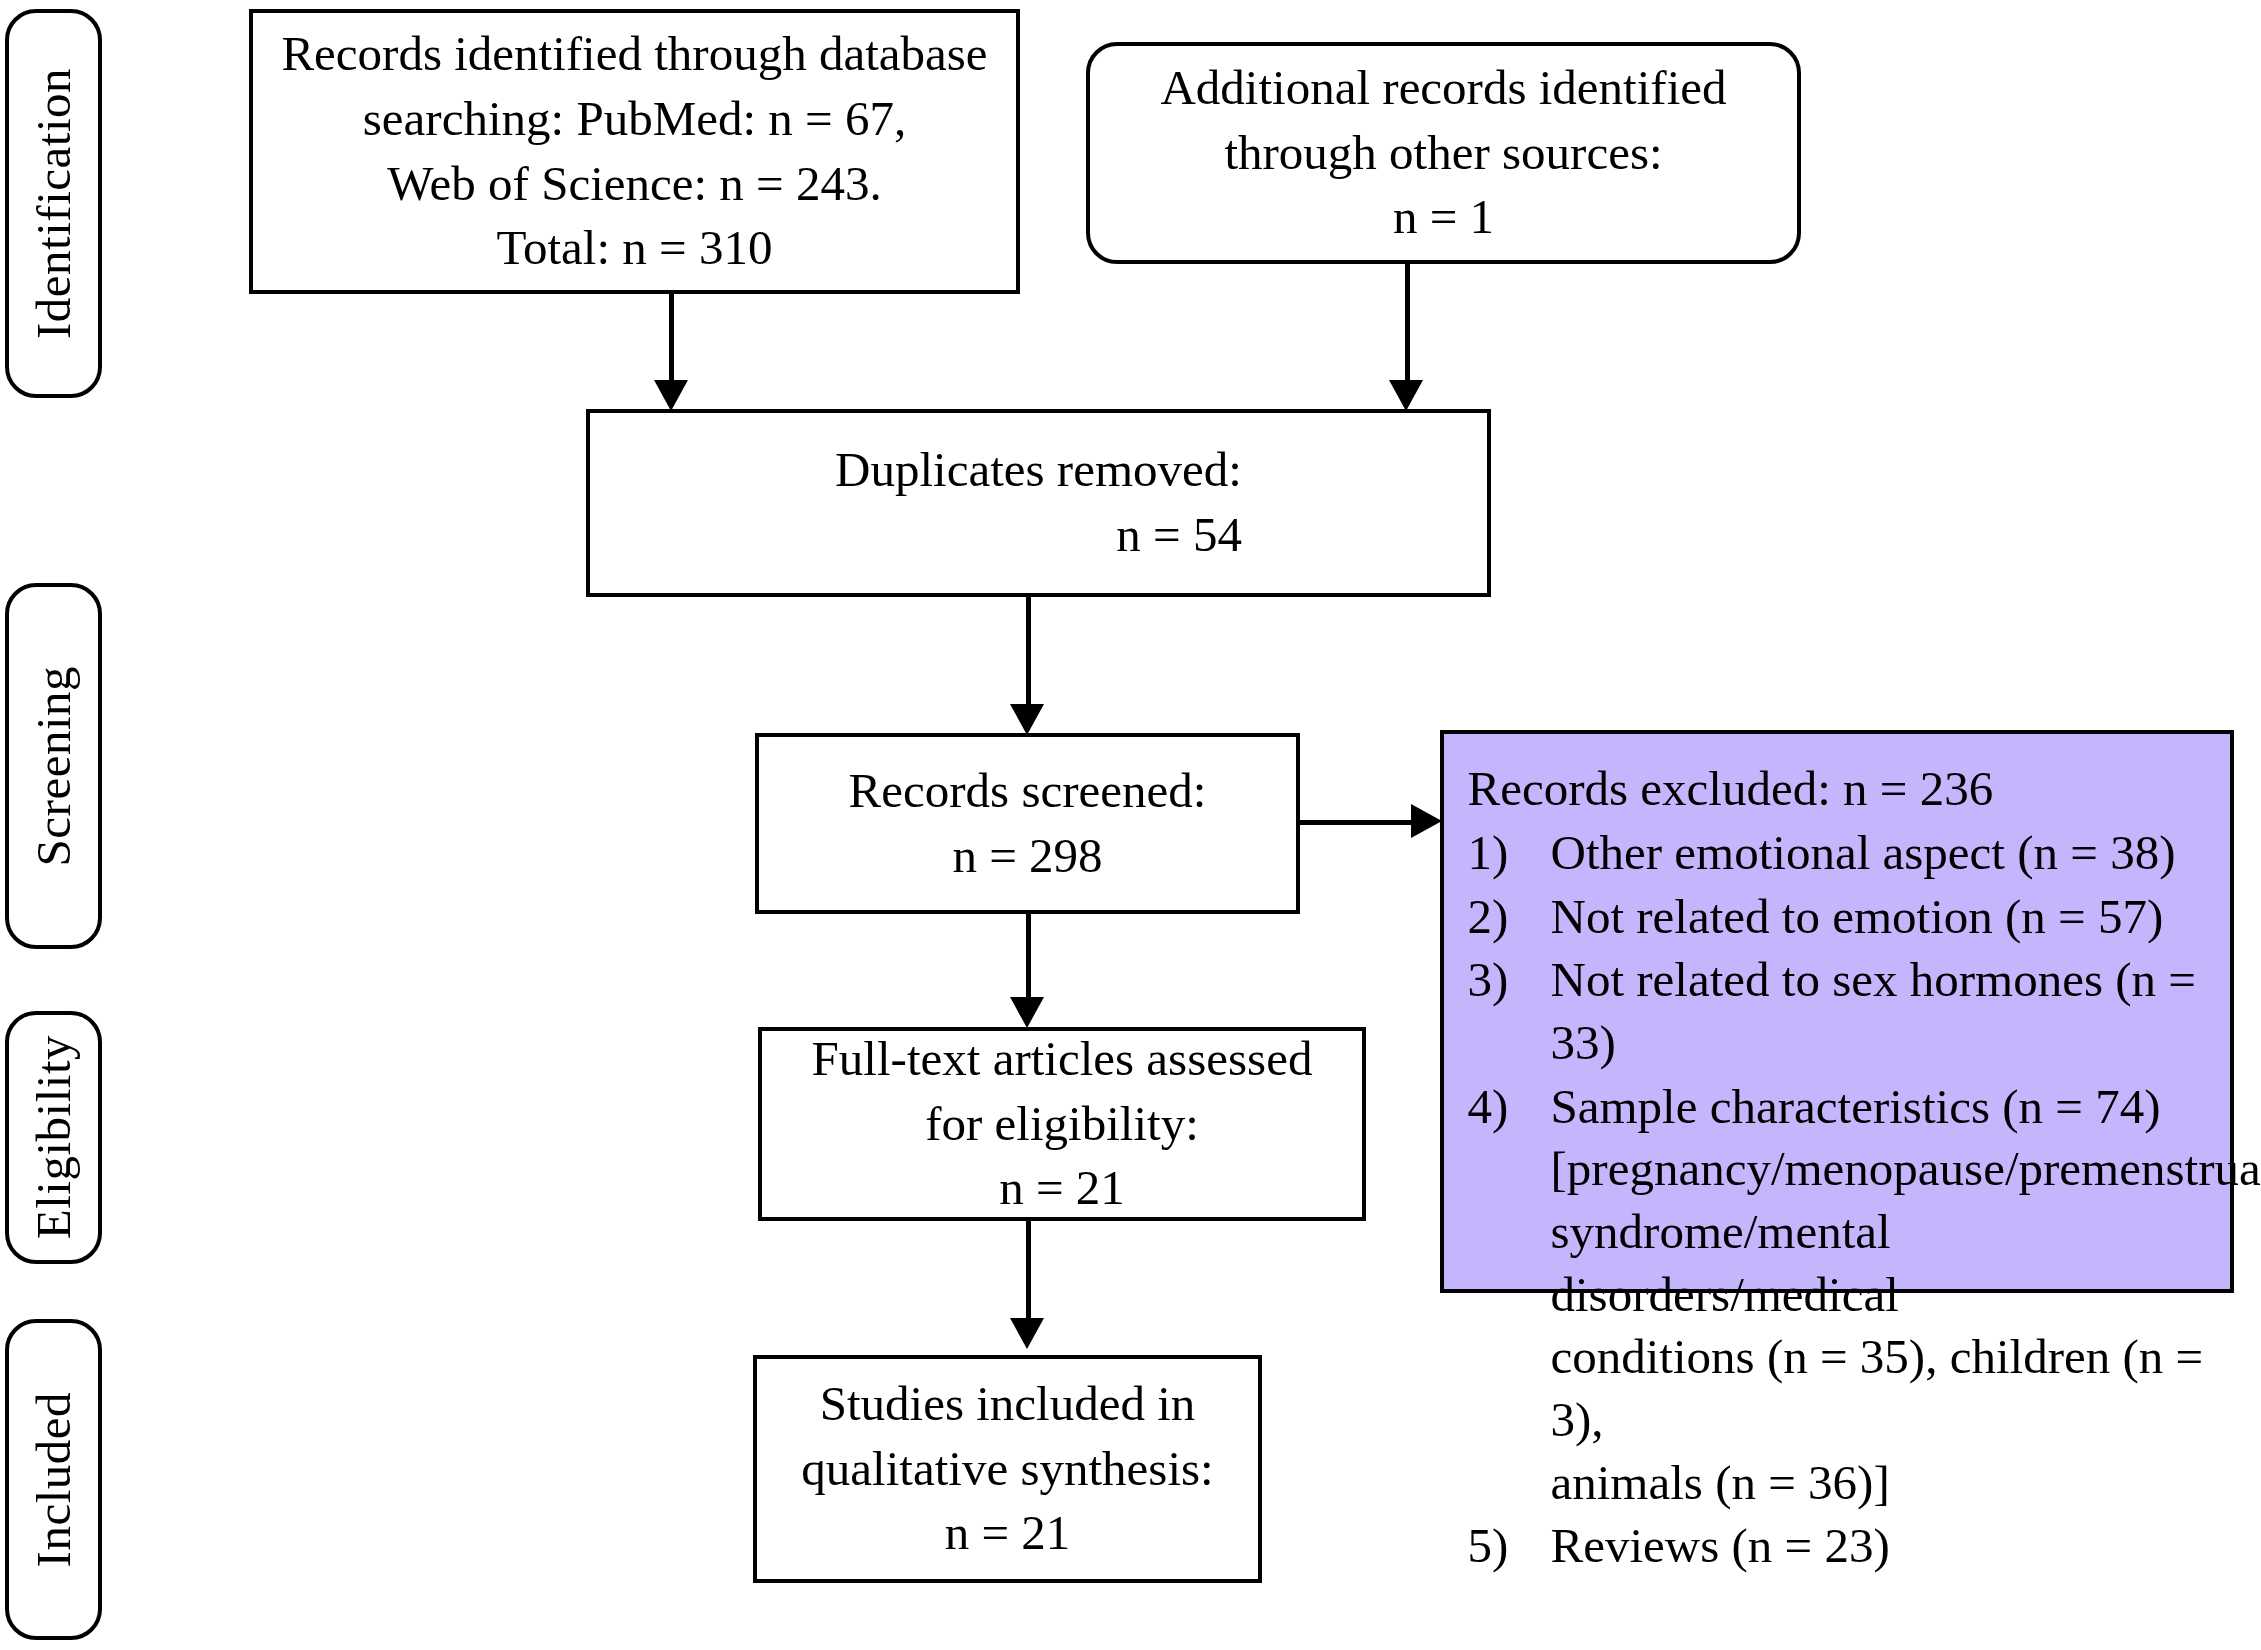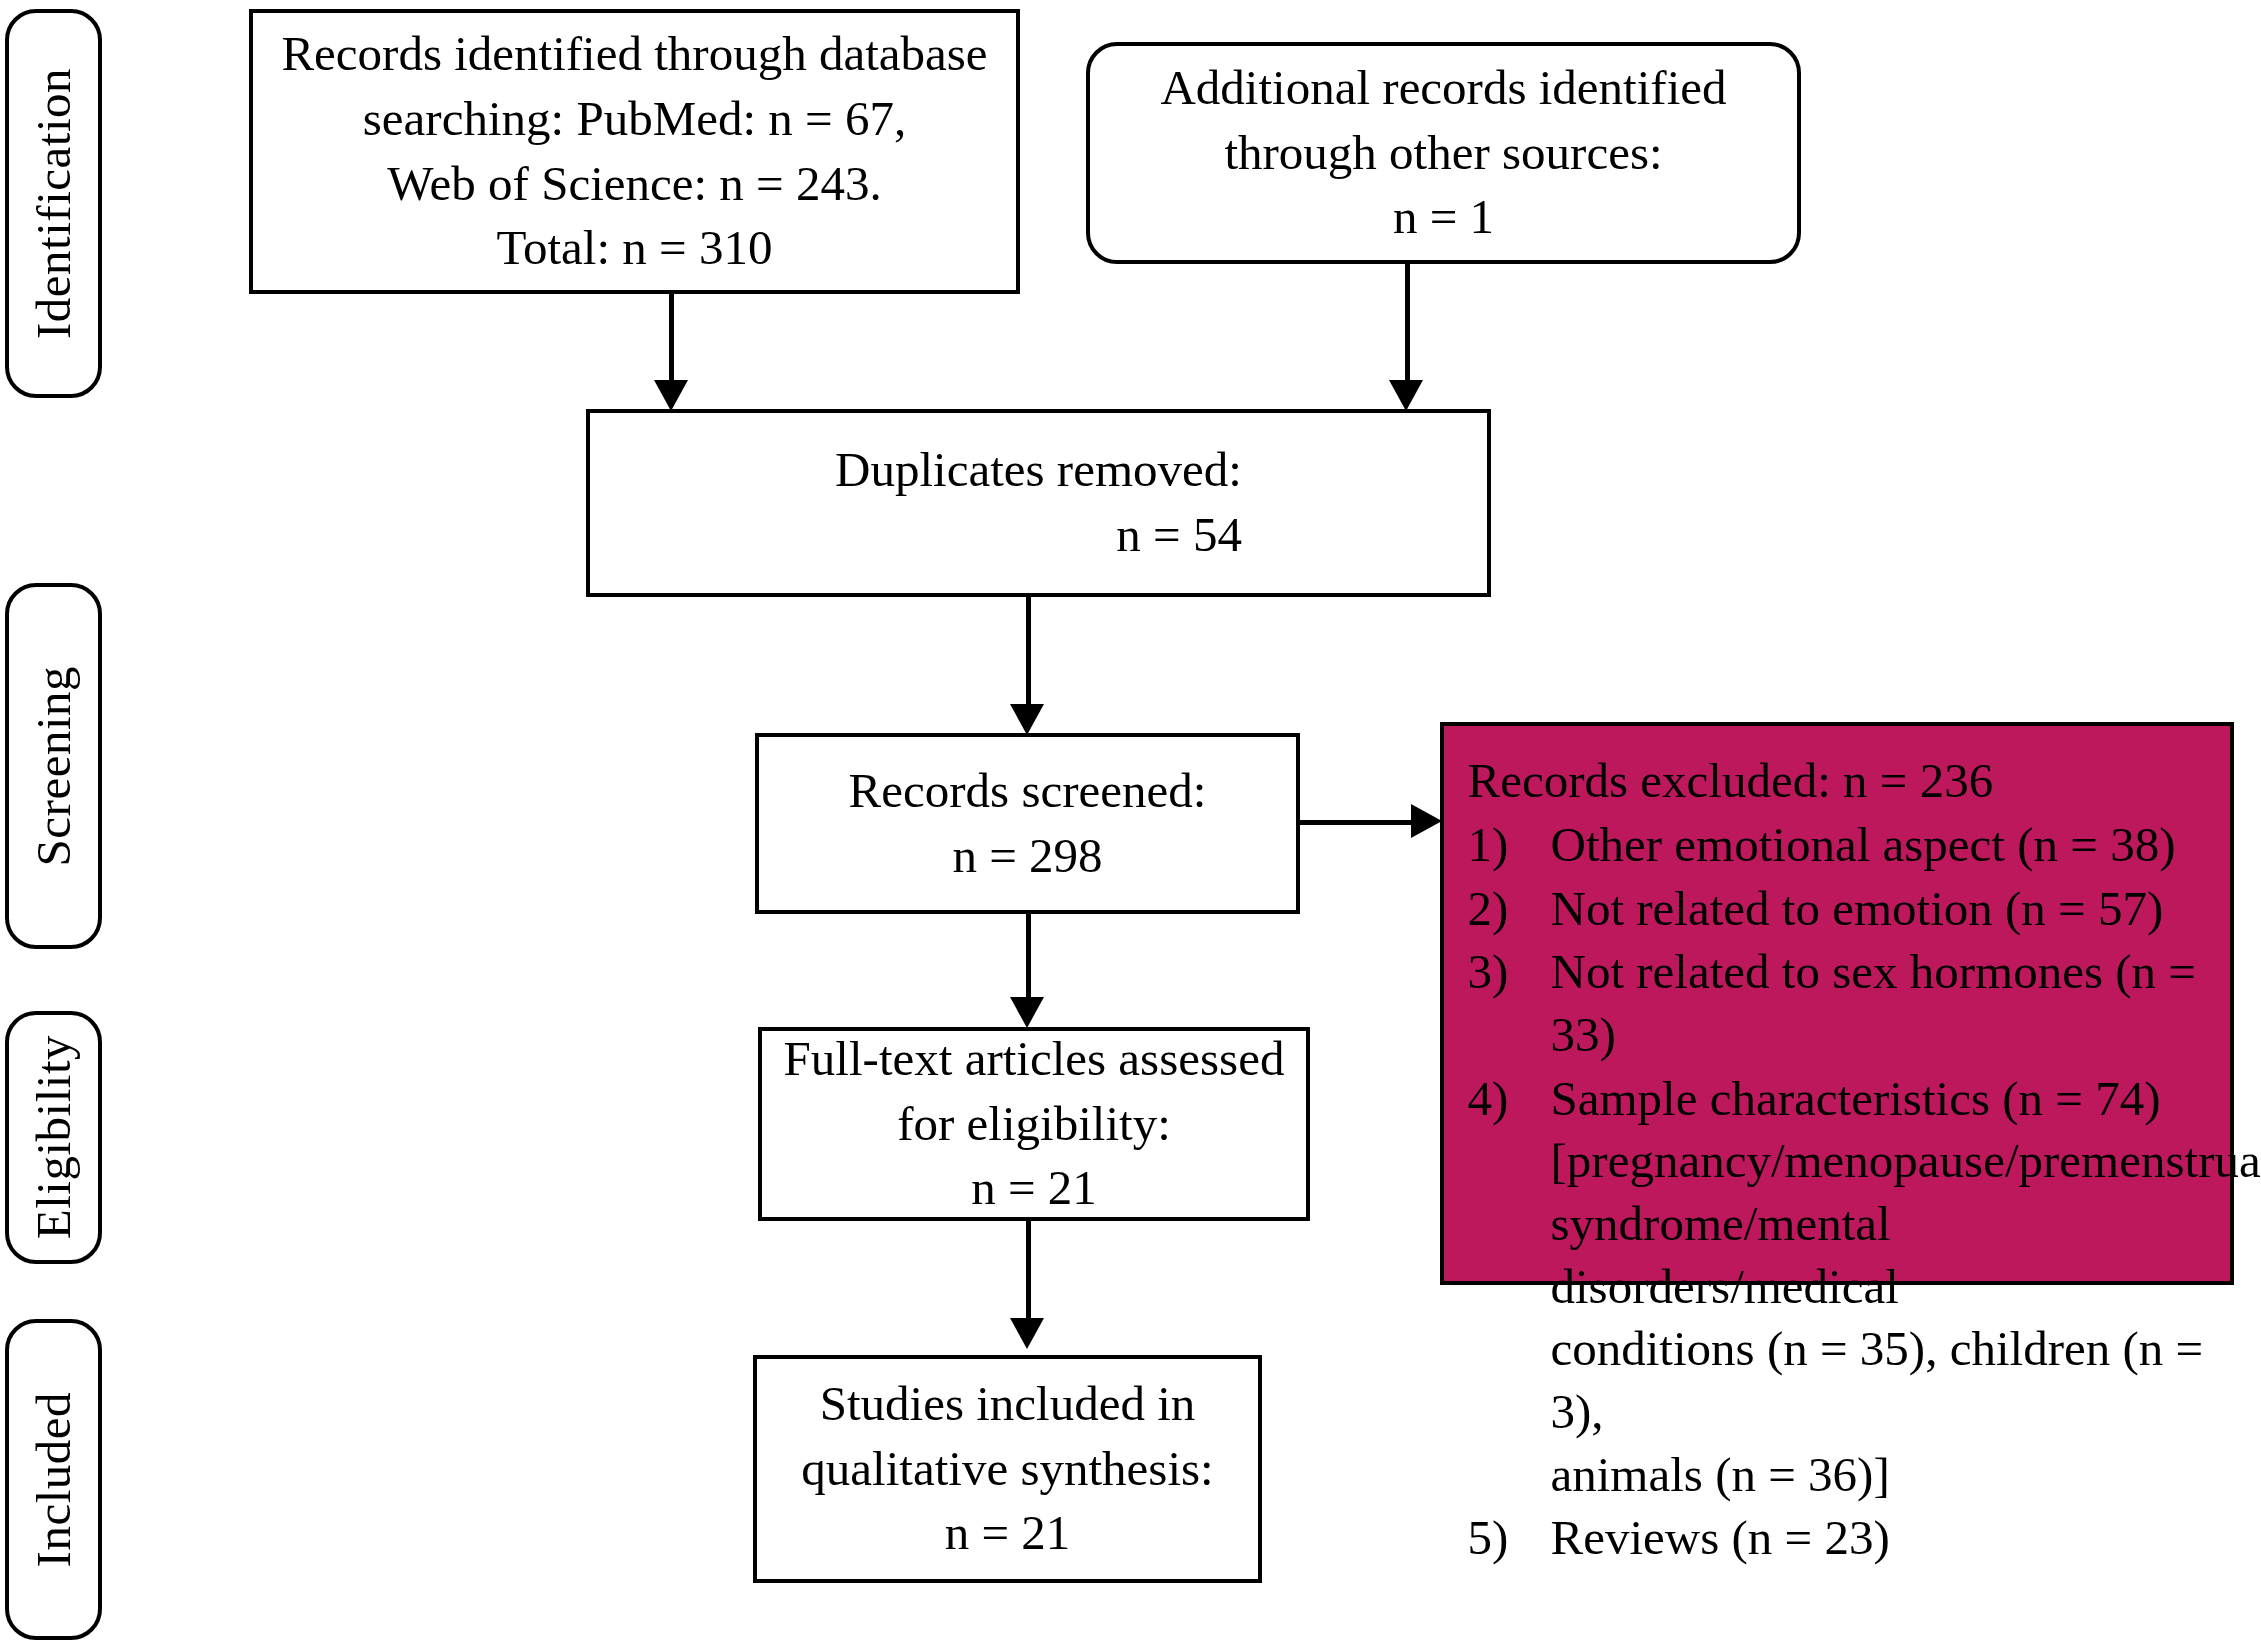--- a/index.html
+++ b/index.html
@@ -54,22 +54,23 @@
     line-height: 1.32;
     padding: 0 16.3px;
     white-space: pre-line;
   }
 
   
   .excl-box {
     position: absolute;
     box-sizing: border-box;
     border: 4.5px solid #000000;
-    background: #be185d;
+    background: #c4b5fd;
     padding: 23.5px 18px 16.3px 23.5px;
+    margin-top: 8px;
   }
   .excl-head {
     font-size: 49px;
     line-height: 1.28;
     margin-bottom: 1.8px;
   }
   .excl-list {
     margin: 0;
     padding: 0;
     list-style: none;
@@ -156,21 +157,21 @@
   <div class="flow-box" style="left:586px; top:409px; width:905px; height:188px;text-align:right;">
     <span class="box-text">Duplicates removed:
 n = 54</span>
   </div>
 
   <div class="flow-box" style="left:755px; top:733px; width:545px; height:181px;">
     <span class="box-text">Records screened:
 n = 298</span>
   </div>
 
-  <div class="flow-box" style="left:758px; top:1027px; width:552px; height:194px;">
+  <div class="flow-box" style="left:758px; top:1027px; width:608px; height:194px;">
     <span class="box-text">Full-text articles assessed
 for eligibility:
 n = 21</span>
   </div>
 
   <div class="flow-box" style="left:753px; top:1355px; width:509px; height:228px;">
     <span class="box-text">Studies included in
 qualitative synthesis:
 n = 21</span>
   </div>

